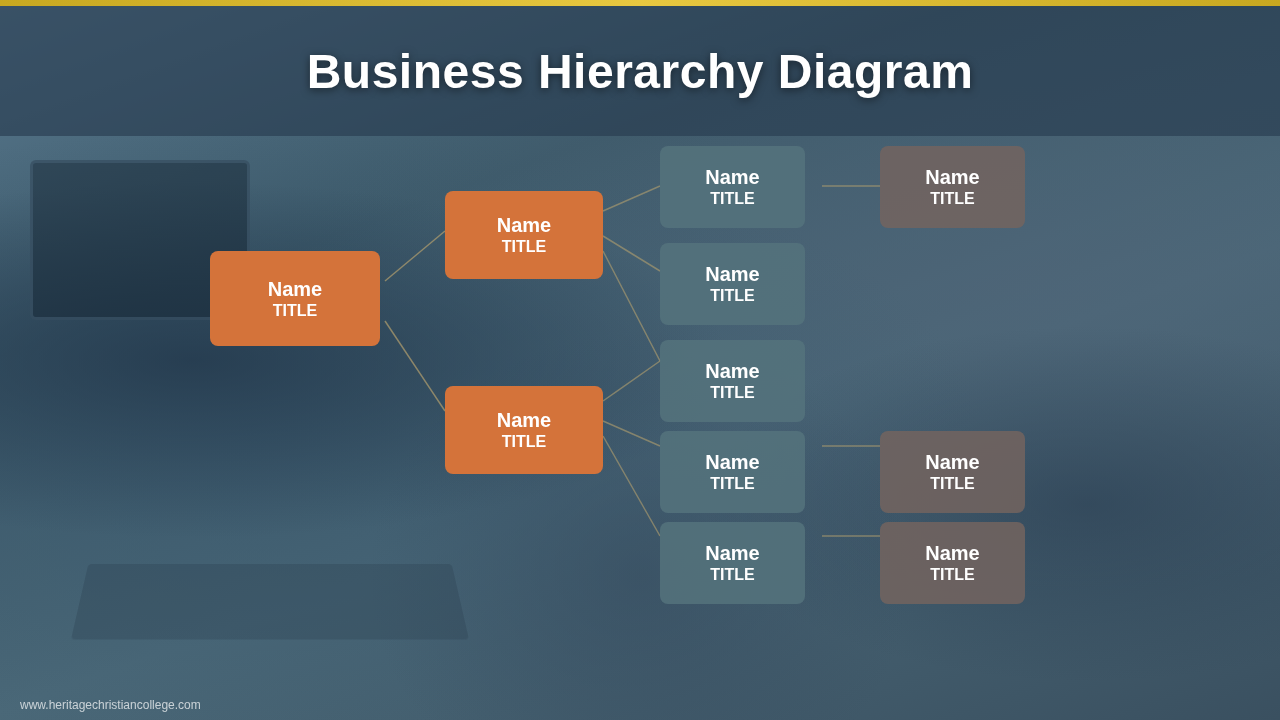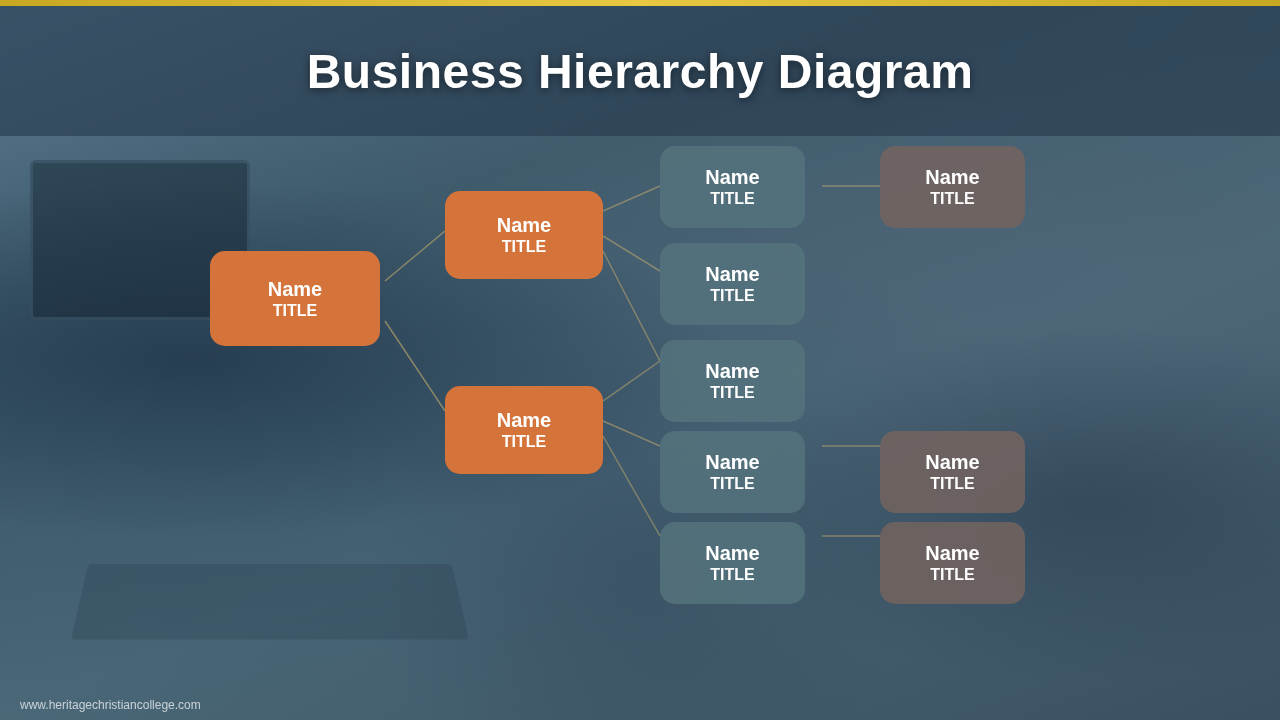--- a/index.html
+++ b/index.html
@@ -103,21 +103,21 @@
     
     .connectors {
       position: absolute;
       inset: 0;
       pointer-events: none;
     }
 
     
     .node {
       position: absolute;
-      border-radius: 15px;
+      border-radius: 8px;
       display: flex;
       flex-direction: column;
       align-items: center;
       justify-content: center;
       text-align: center;
       color: white;
       cursor: pointer;
     }
 
     .node-name {

